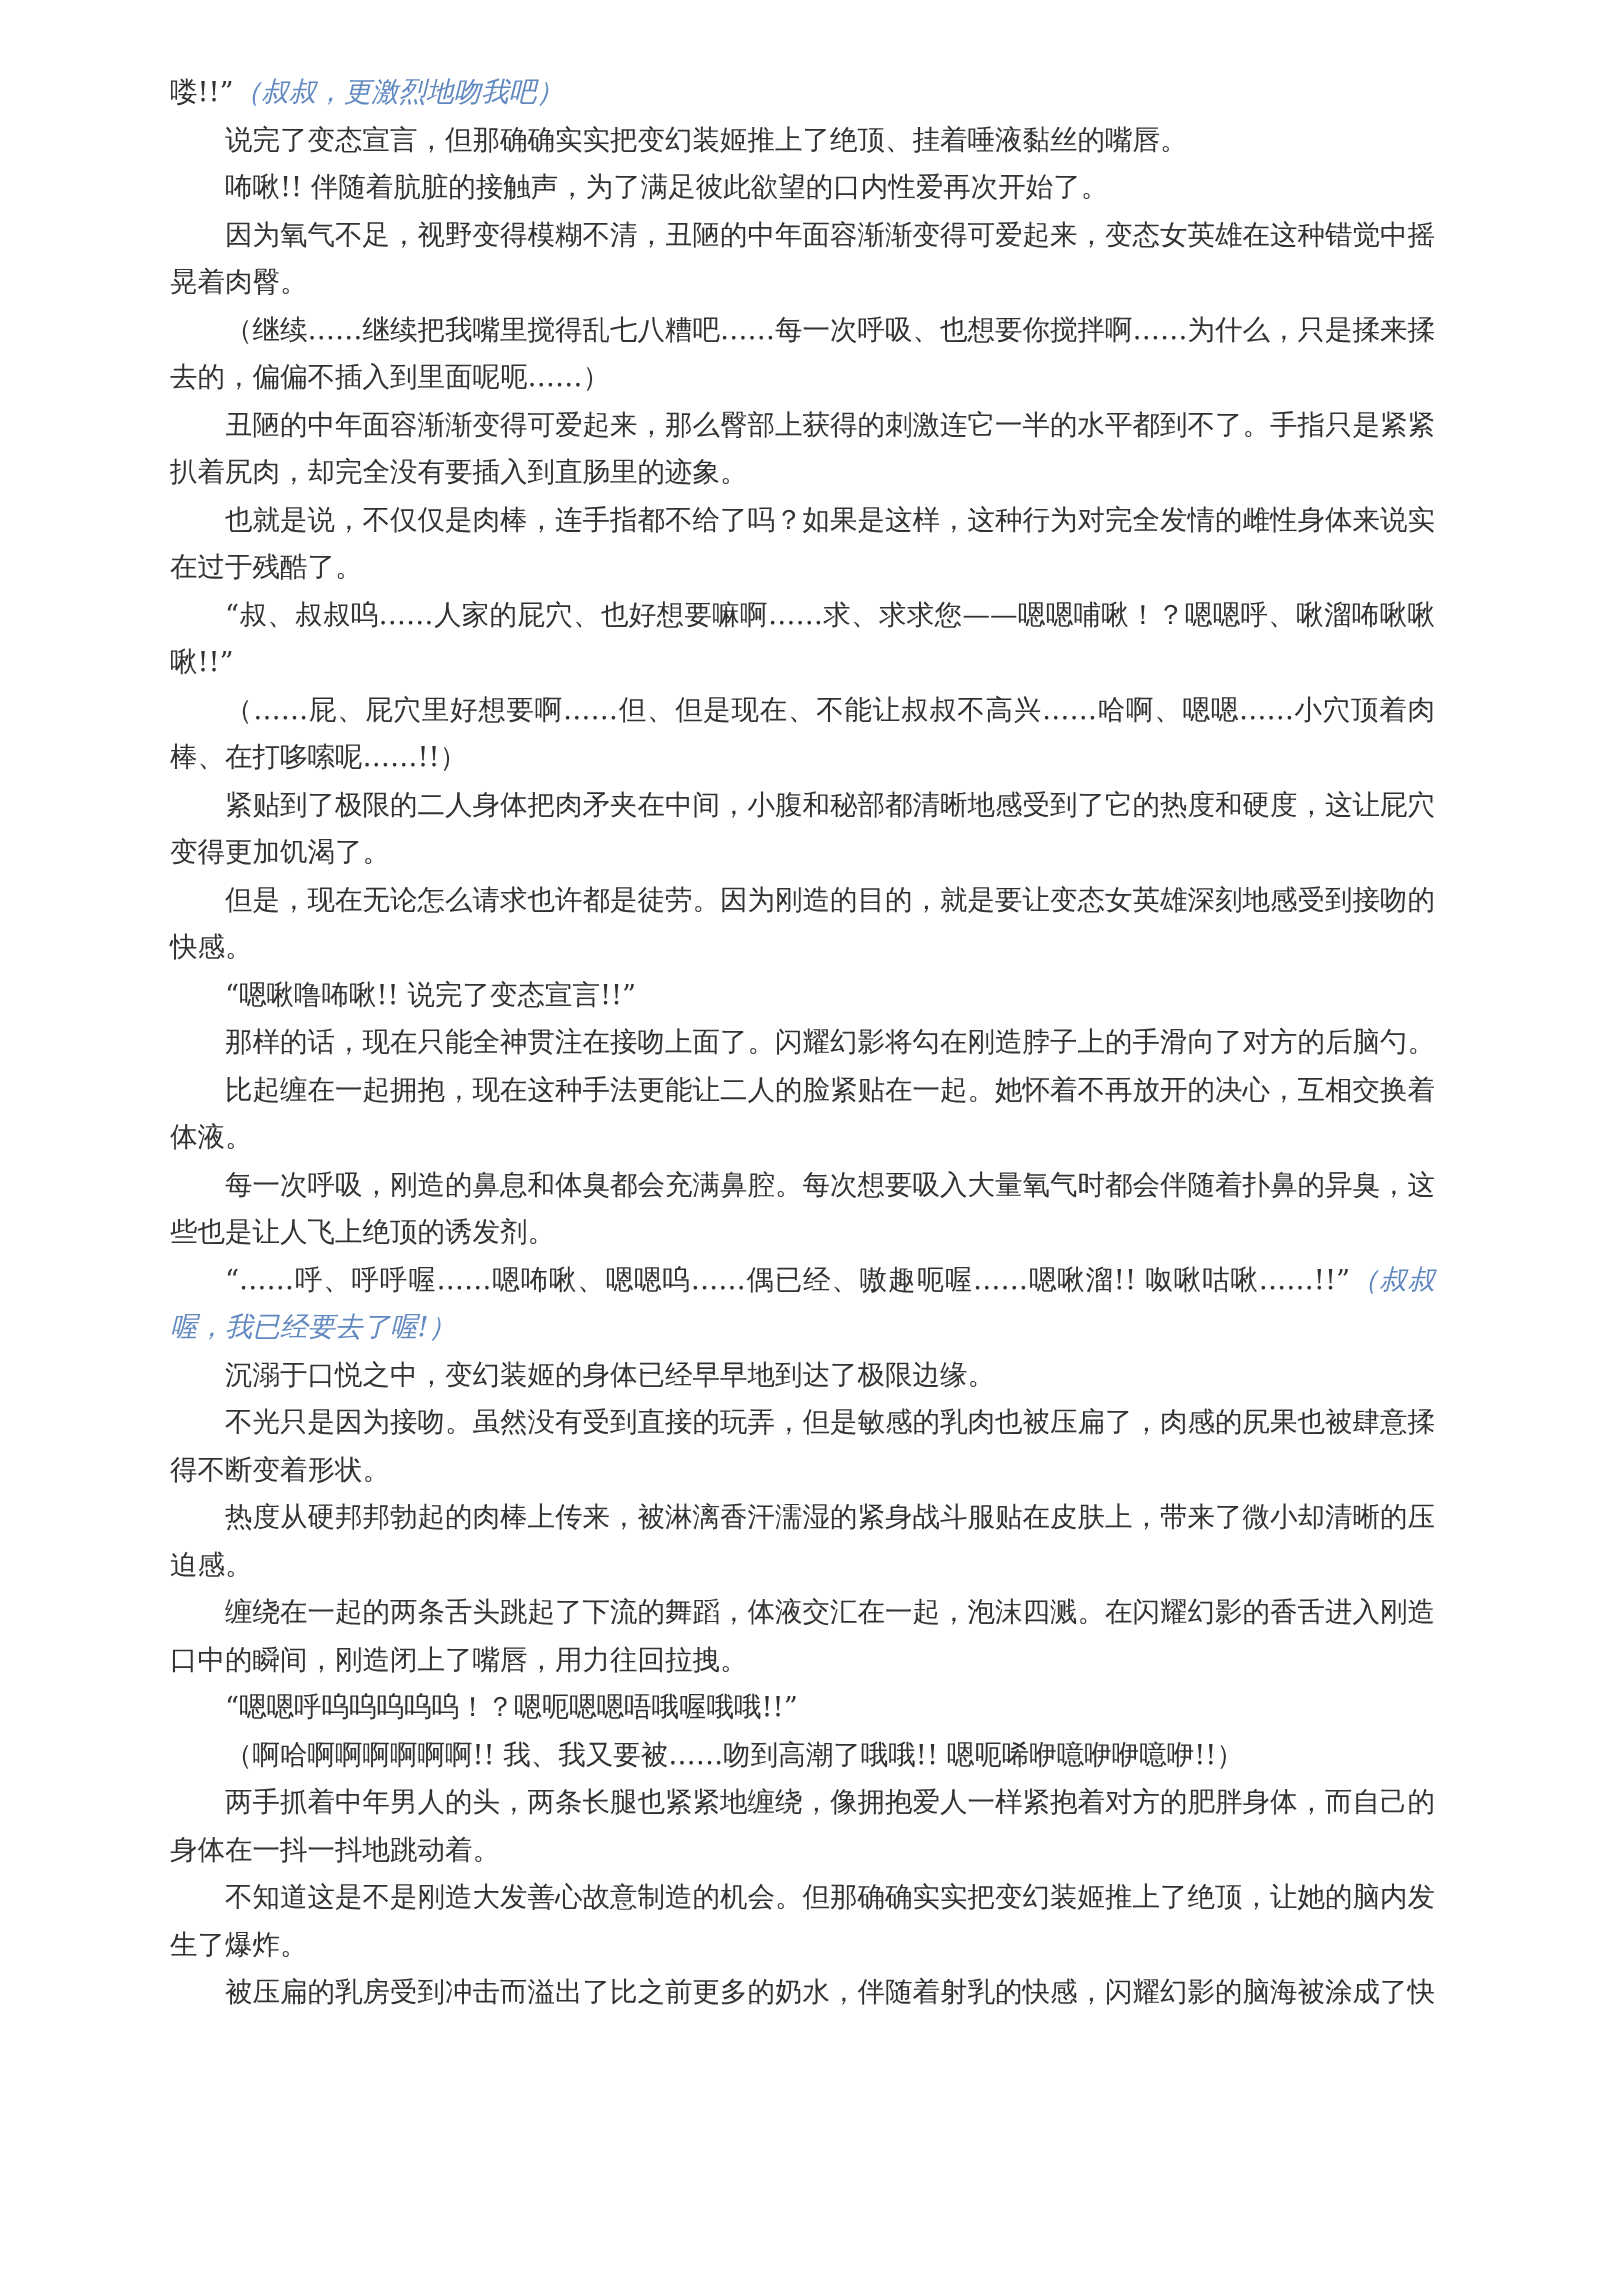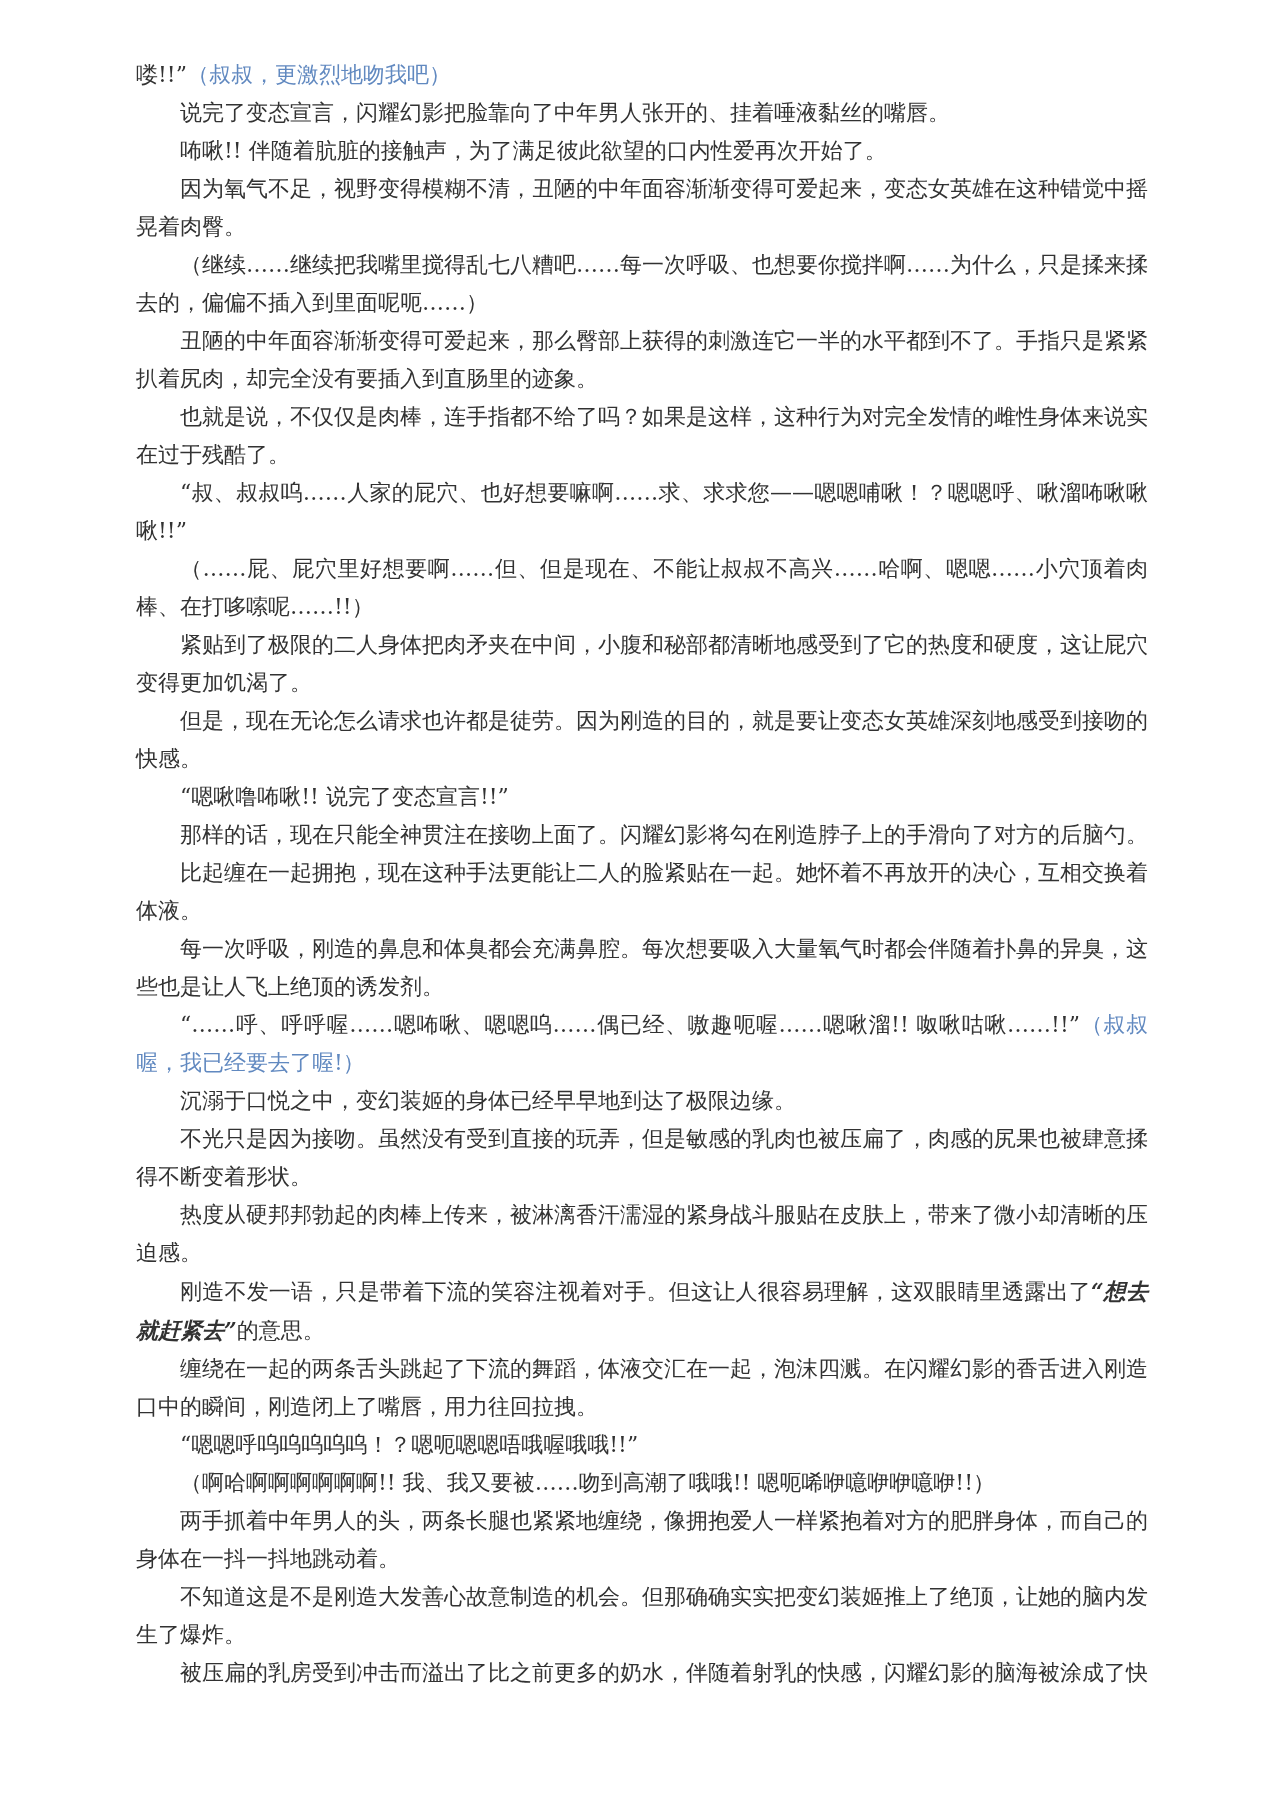--- a/index.html
+++ b/index.html
@@ -31,50 +31,50 @@
     text-indent: 2em;
   }
   .page p.no-indent {
     text-indent: 0;
   }
   .seg-normal {
     color: var(--text-color, #323232);
   }
   .seg-note {
     color: var(--note-color, #6189c0);
+    font-style: italic;
   }
   .seg-emphasis {
     color: var(--text-color, #323232);
     font-weight: bold;
     font-style: italic;
   }
 </style>
 </head>
 <body style="background: rgb(255, 255, 255);">
 
 <div class="page">
     <p class="no-indent"><span class="seg-normal">喽!!”</span><span class="seg-note">（叔叔，更激烈地吻我吧）</span></p>
-    <p><span class="seg-normal">说完了变态宣言，闪耀幻影把脸靠向了中年男人张开的、挂着唾液黏丝的嘴唇。</span></p>
+    <p><span class="seg-normal">说完了变态宣言，但那确确实实把变幻装姬推上了绝顶、挂着唾液黏丝的嘴唇。</span></p>
     <p><span class="seg-normal">咘啾!! 伴随着肮脏的接触声，为了满足彼此欲望的口内性爱再次开始了。</span></p>
     <p><span class="seg-normal">因为氧气不足，视野变得模糊不清，丑陋的中年面容渐渐变得可爱起来，变态女英雄在这种错觉中摇晃着肉臀。</span></p>
     <p><span class="seg-normal">（继续……继续把我嘴里搅得乱七八糟吧……每一次呼吸、也想要你搅拌啊……为什么，只是揉来揉去的，偏偏不插入到里面呢呃……）</span></p>
     <p><span class="seg-normal">丑陋的中年面容渐渐变得可爱起来，那么臀部上获得的刺激连它一半的水平都到不了。手指只是紧紧扒着尻肉，却完全没有要插入到直肠里的迹象。</span></p>
     <p><span class="seg-normal">也就是说，不仅仅是肉棒，连手指都不给了吗？如果是这样，这种行为对完全发情的雌性身体来说实在过于残酷了。</span></p>
     <p><span class="seg-normal">“叔、叔叔呜……人家的屁穴、也好想要嘛啊……求、求求您——嗯嗯哺啾！？嗯嗯呼、啾溜咘啾啾啾!!”</span></p>
     <p><span class="seg-normal">（……屁、屁穴里好想要啊……但、但是现在、不能让叔叔不高兴……哈啊、嗯嗯……小穴顶着肉棒、在打哆嗦呢……!!）</span></p>
     <p><span class="seg-normal">紧贴到了极限的二人身体把肉矛夹在中间，小腹和秘部都清晰地感受到了它的热度和硬度，这让屁穴变得更加饥渴了。</span></p>
     <p><span class="seg-normal">但是，现在无论怎么请求也许都是徒劳。因为刚造的目的，就是要让变态女英雄深刻地感受到接吻的快感。</span></p>
     <p><span class="seg-normal">“嗯啾噜咘啾!! 说完了变态宣言!!”</span></p>
     <p><span class="seg-normal">那样的话，现在只能全神贯注在接吻上面了。闪耀幻影将勾在刚造脖子上的手滑向了对方的后脑勺。</span></p>
     <p><span class="seg-normal">比起缠在一起拥抱，现在这种手法更能让二人的脸紧贴在一起。她怀着不再放开的决心，互相交换着体液。</span></p>
     <p><span class="seg-normal">每一次呼吸，刚造的鼻息和体臭都会充满鼻腔。每次想要吸入大量氧气时都会伴随着扑鼻的异臭，这些也是让人飞上绝顶的诱发剂。</span></p>
     <p><span class="seg-normal">“……呼、呼呼喔……嗯咘啾、嗯嗯呜……偶已经、嗷趣呃喔……嗯啾溜!! 呶啾咕啾……!!”</span><span class="seg-note">（叔叔喔，我已经要去了喔!）</span></p>
     <p><span class="seg-normal">沉溺于口悦之中，变幻装姬的身体已经早早地到达了极限边缘。</span></p>
     <p><span class="seg-normal">不光只是因为接吻。虽然没有受到直接的玩弄，但是敏感的乳肉也被压扁了，肉感的尻果也被肆意揉得不断变着形状。</span></p>
     <p><span class="seg-normal">热度从硬邦邦勃起的肉棒上传来，被淋漓香汗濡湿的紧身战斗服贴在皮肤上，带来了微小却清晰的压迫感。</span></p>
-    <p><span class="seg-normal">刚造不发一语，只是带着下流的笑容注视着对手。但这让人很容易理解，这双眼睛里透露出了</span><span class="seg-emphasis">“想去就赶紧去”</span><span class="seg-normal">的意思。</span></p>
     <p><span class="seg-normal">缠绕在一起的两条舌头跳起了下流的舞蹈，体液交汇在一起，泡沫四溅。在闪耀幻影的香舌进入刚造口中的瞬间，刚造闭上了嘴唇，用力往回拉拽。</span></p>
     <p><span class="seg-normal">“嗯嗯呼呜呜呜呜呜！？嗯呃嗯嗯唔哦喔哦哦!!”</span></p>
     <p><span class="seg-normal">（啊哈啊啊啊啊啊啊!! 我、我又要被……吻到高潮了哦哦!! 嗯呃唏咿噫咿咿噫咿!!）</span></p>
     <p><span class="seg-normal">两手抓着中年男人的头，两条长腿也紧紧地缠绕，像拥抱爱人一样紧抱着对方的肥胖身体，而自己的身体在一抖一抖地跳动着。</span></p>
     <p><span class="seg-normal">不知道这是不是刚造大发善心故意制造的机会。但那确确实实把变幻装姬推上了绝顶，让她的脑内发生了爆炸。</span></p>
     <p><span class="seg-normal">被压扁的乳房受到冲击而溢出了比之前更多的奶水，伴随着射乳的快感，闪耀幻影的脑海被涂成了快</span></p>
   </div>
 
 </body></html>

